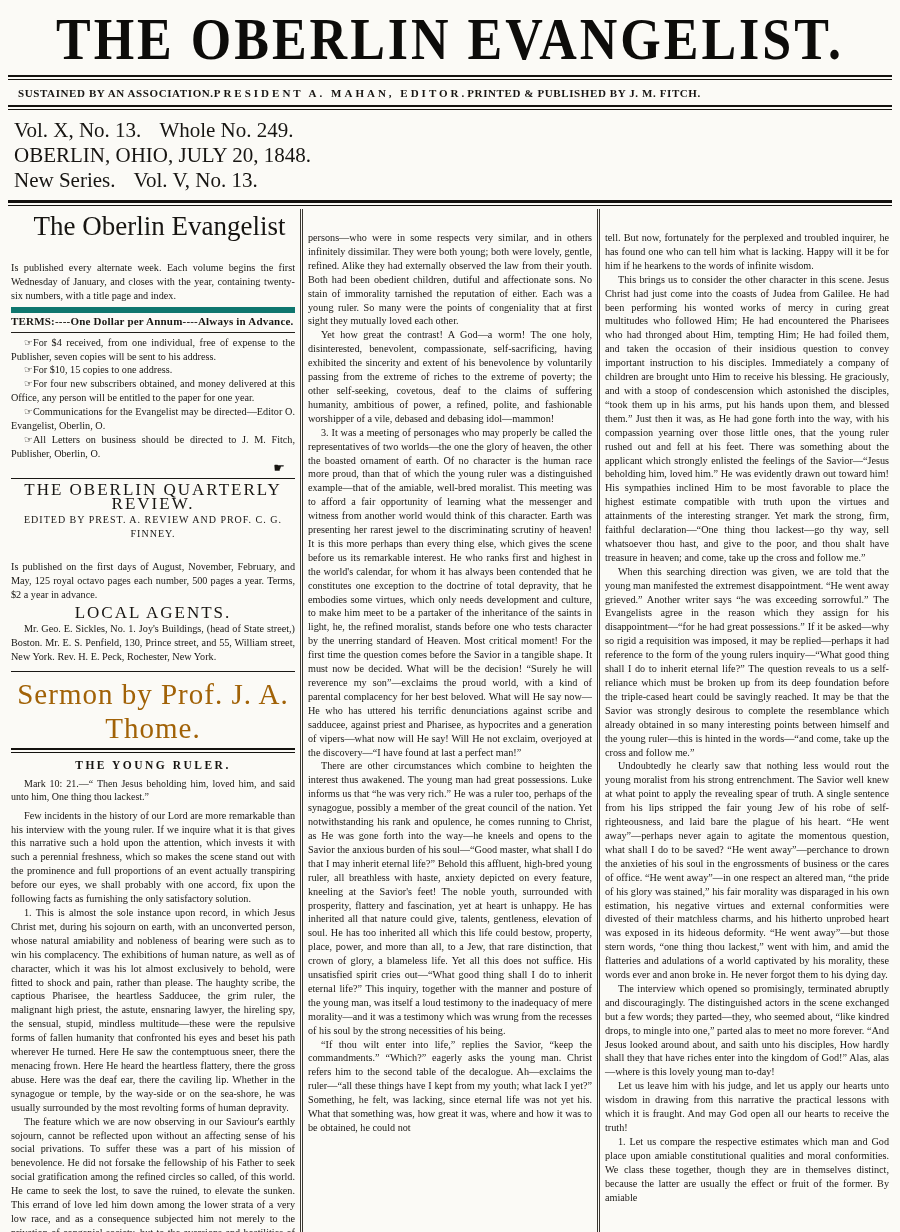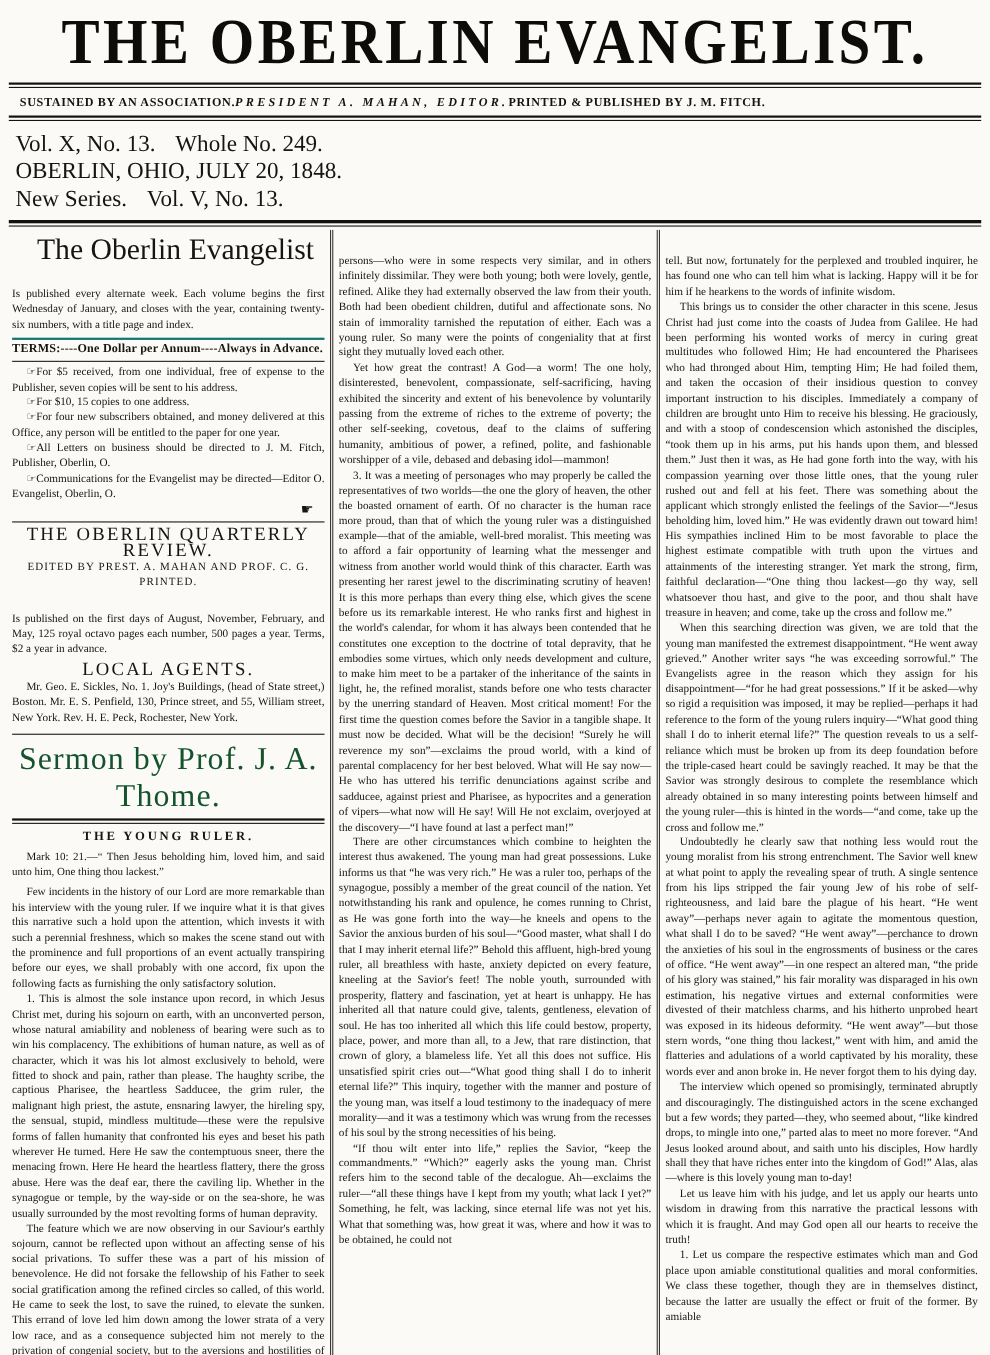--- a/index.html
+++ b/index.html
@@ -35,21 +35,21 @@
     height: 2px;
   }
   .rule-single { border-top: 1.5px solid #1a1815; height: 0; margin: 3px 0; }
 
   .subheader {
     display: flex; align-items: center;
     padding: 7px 10px 6px 10px;
     font-weight: bold; font-size: 11px;
     letter-spacing: 0.6px;
   }
-  .subheader .center { letter-spacing: 3px; font-style: italic; }
+  .subheader .center { letter-spacing: 3px; }
 
   .volline {
     display: flex; justify-content: space-between; align-items: baseline;
     font-size: 21px;
     padding: 8px 6px 7px 6px;
     white-space: nowrap;
     flex-direction: column;
   }
   .volline .grp { display: flex; gap: 18px; }
 
@@ -72,21 +72,21 @@
   .col p.flush { text-indent: 0; margin-top: 20px; }
 
   
   .paper-title {
     text-align: center; text-indent: 0;
     font-size: 27px; line-height: 30px;
     margin: 0 0 4px 0 !important;
   }
   .terms {
     font-weight: bold; font-size: 11px; letter-spacing: 0.2px;
-    border-top: 2px solid #0f766e; border-bottom: 1px solid #221f1b;
+    border-top: 6px solid #0f766e; border-bottom: 1px solid #221f1b;
     padding: 2.5px 0; margin: 4px 0 3px 0 !important;
     text-indent: 0 !important; text-align: left;
   }
   .notice .fist { font-family: "DejaVu Sans", sans-serif; font-size: 10px; }
   .ornament {
     text-align: right; text-indent: 0 !important;
     font-family: "DejaVu Sans", sans-serif;
     font-size: 13px; line-height: 14px; padding-right: 10px;
   }
   .sect-title {
@@ -94,21 +94,21 @@
     font-size: 17px; letter-spacing: 2px; margin: 4px 0 2px 0 !important;
   }
   .sect-sub {
     text-align: center; text-indent: 0 !important;
     font-size: 10px; letter-spacing: 1px; margin-bottom: 2px !important;
   }
   .sermon-head {
     text-align: center; text-indent: 0 !important;
     font-size: 29px; line-height: 34px; letter-spacing: 1px;
     margin: 5px 0 3px 0 !important;
-    color: #14532d;
+    color: #a16207;
   }
   .young-ruler {
     text-align: center; text-indent: 0 !important;
     font-weight: bold; font-size: 11.5px; letter-spacing: 2.5px;
     margin: 6px 0 4px 0 !important;
   }
   .scripture { font-size: 10px; line-height: 13.5px; margin-bottom: 5px !important; }
   .gap-s { height: 4px; }
 </style>
 </head>
@@ -139,31 +139,31 @@
   </div>
   <div class="rule-heavy"></div>
 
   <div class="columns">
 
     <div class="col">
       <p class="paper-title">The Oberlin Evangelist</p>
       <p class="flush">Is published every alternate week.   Each volume begins the first Wednesday of January, and closes with the year, containing twenty-six numbers, with a title page and index.</p>
       <p class="terms">TERMS:----One Dollar per Annum----Always in Advance.</p>
 
-      <p class="notice"><span class="fist">☞</span><span>For $5 received, from one individual, free of expense to the Publisher, seven copies will be sent to his address.</span></p>
+      <p class="notice"><span class="fist">☞</span><span>For $4 received, from one individual, free of expense to the Publisher, seven copies will be sent to his address.</span></p>
       <p class="notice"><span class="fist">☞</span><span>For $10, 15 copies to one address.</span></p>
       <p class="notice"><span class="fist">☞</span><span>For four new subscribers obtained, and money delivered at this Office, any person will be entitled to the paper for one year.</span></p>
+      <p class="notice"><span class="fist">☞</span><span>Communications for the Evangelist may be directed—Editor O. Evangelist, Oberlin, O.</span></p>
       <p class="notice"><span class="fist">☞</span><span>All Letters on business should be directed to J. M. Fitch, Publisher, Oberlin, O.</span></p>
-      <p class="notice"><span class="fist">☞</span><span>Communications for the Evangelist may be directed—Editor O. Evangelist, Oberlin, O.</span></p>
 
       <p class="ornament">☛</p>
       <div class="rule-single"></div>
 
       <p class="sect-title">THE OBERLIN QUARTERLY REVIEW.</p>
-      <p class="sect-sub">EDITED BY PREST. A. MAHAN AND PROF. C. G. PRINTED.</p>
+      <p class="sect-sub">EDITED BY PREST. A. REVIEW AND PROF. C. G. FINNEY.</p>
       <p class="flush">Is published on the first days of August, November, February, and May, 125 royal octavo pages each number, 500 pages a year.   Terms, $2 a year in advance.</p>
       <p class="sect-title">LOCAL AGENTS.</p>
       <p>Mr. Geo. E. Sickles, No. 1. Joy's Buildings, (head of State street,) Boston.   Mr. E. S. Penfield, 130, Prince street, and 55, William street, New York.   Rev. H. E. Peck, Rochester, New York.</p>
 
       <div class="gap-s"></div>
       <div class="rule-single"></div>
       <p class="sermon-head">Sermon by Prof. J. A. Thome.</p>
       <div class="rule-double"></div>
       <p class="young-ruler">THE YOUNG RULER.</p>
       <p class="scripture">Mark 10: 21.—“ Then Jesus beholding him, loved him, and said unto him, One thing thou lackest.”</p>

